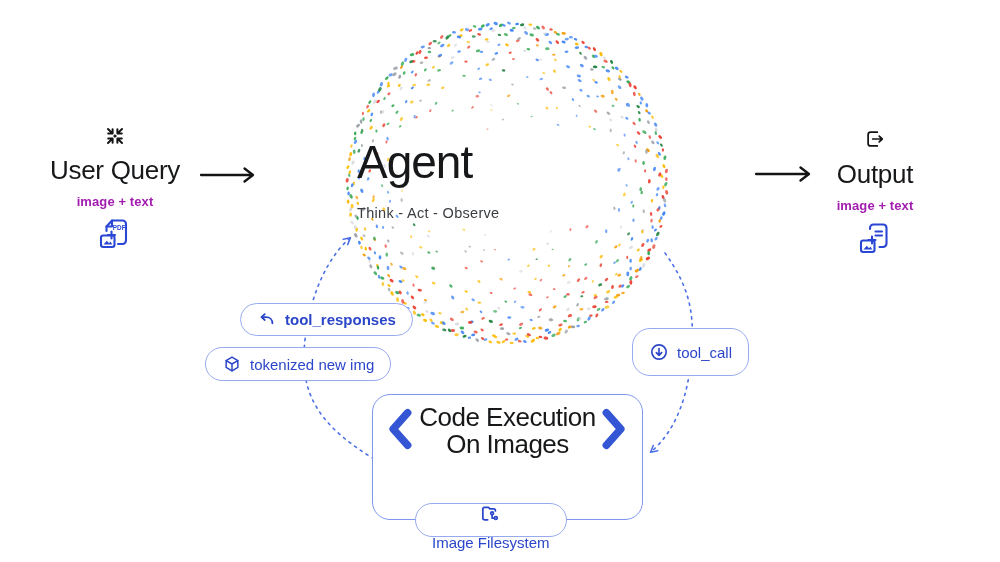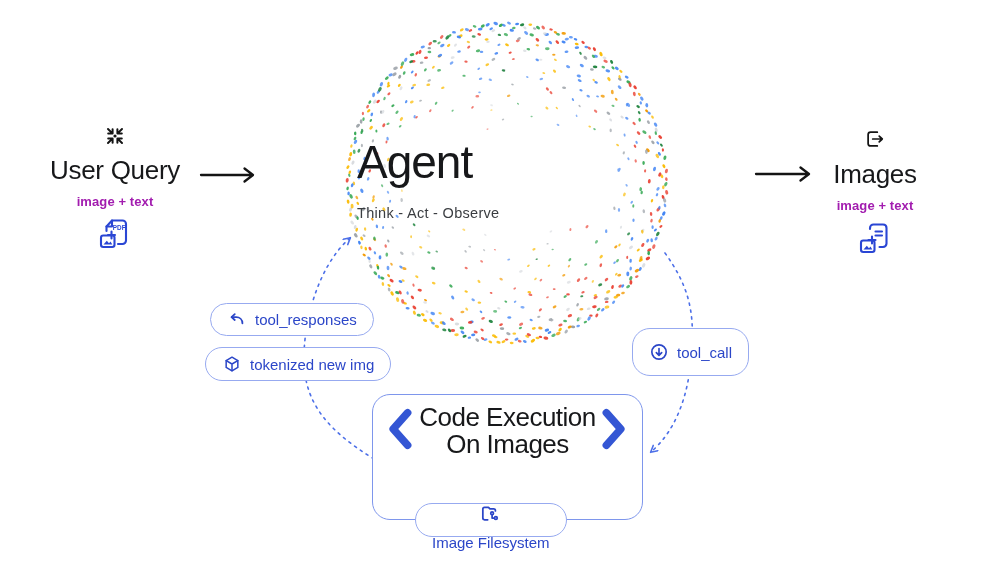--- a/index.html
+++ b/index.html
@@ -15,21 +15,21 @@
   .doc-icon{color:#2a46d4;margin-top:6px;}
   .left-node{left:15px;top:124px;width:200px;}
   .right-node{left:775px;top:128px;width:200px;}
   .agent-label{position:absolute;left:357px;top:139px;width:300px;text-align:left;z-index:3;}
   .agent-title{font-size:46px;font-weight:500;color:#17181a;letter-spacing:-1px;line-height:1;}
   .agent-sub{font-size:14.5px;font-weight:400;color:#3a3d41;margin-top:20px;letter-spacing:.3px;}
   .pill{position:absolute;z-index:3;display:flex;align-items:center;gap:8px;height:34px;
     padding:0 16px;background:#fff;border:1.5px solid #97aaf0;border-radius:18px;
     color:#2b46c8;font-size:15px;font-weight:500;box-sizing:border-box;white-space:nowrap;}
   .pill .p-icon{display:flex;color:#2b46c8;}
-  .pill-tool-responses{left:210px;top:303px;height:33px;}
+  .pill-tool-responses{left:240px;top:303px;height:33px;font-weight:bold;}
   .pill-tokenized{left:205px;top:347px;}
   .pill-tool-call{left:632px;top:328px;height:48px;}
   .pill-filesystem{left:415px;top:503px;z-index:4;flex-direction:column;}
   .code-box{position:absolute;left:372px;top:394px;width:271px;height:126px;z-index:3;
     background:#fff;border:1.5px solid #7e96ec;border-radius:18px;box-sizing:border-box;
     text-align:center;}
   .code-title{margin-top:9px;font-size:26px;font-weight:500;color:#17181a;
     letter-spacing:-.5px;line-height:1.05;}
   .code-sub{margin-top:6px;font-size:12.5px;font-weight:700;color:#3f55cf;line-height:1.38;}
   .chev{position:absolute;top:11px;color:#3456d4;}
@@ -729,21 +729,21 @@
     <div class="agent-sub">Think - Act - Observe</div>
   </div>
 
   <div class="node right-node">
     <div class="mini-icon">
       <svg width="22" height="22" viewBox="0 0 24 24" fill="none" stroke="currentColor" stroke-width="1.9" stroke-linecap="round" stroke-linejoin="round">
         <path d="M14.5 4.5 H7.2 C5.7 4.5 4.5 5.7 4.5 7.2 V16.8 C4.5 18.3 5.7 19.5 7.2 19.5 H14.5"></path>
         <path d="M9.5 12 H19.8 M16.6 8.8 L19.9 12 L16.6 15.2"></path>
       </svg>
     </div>
-    <div class="node-title">Images</div>
+    <div class="node-title">Output</div>
     <div class="node-sub">image + text</div>
     <div class="doc-icon">
       <svg width="42" height="40" viewBox="0 0 40 40" fill="none" stroke="currentColor" stroke-width="2.1" stroke-linecap="round" stroke-linejoin="round">
         <path d="M15 10 V9 C15 7 16.5 5.5 18.5 5.5 H28 C30 5.5 31.5 7 31.5 9 V24.5 C31.5 26.4 30 28 28 28 H24.5"></path>
         <path d="M20.5 12.5 H27 M20.5 16.5 H27"></path>
         <path d="M17 17.5 V24.5 M13.5 21 H20.5"></path>
         <rect x="6" y="21.5" width="13.5" height="11.5" rx="2.2"></rect>
         <path d="M8.5 30.5 L11.8 26.8 L14 29.2 L15.5 27.6 L17.3 30.5 Z" fill="currentColor" stroke="none"></path>
       </svg>
     </div>

